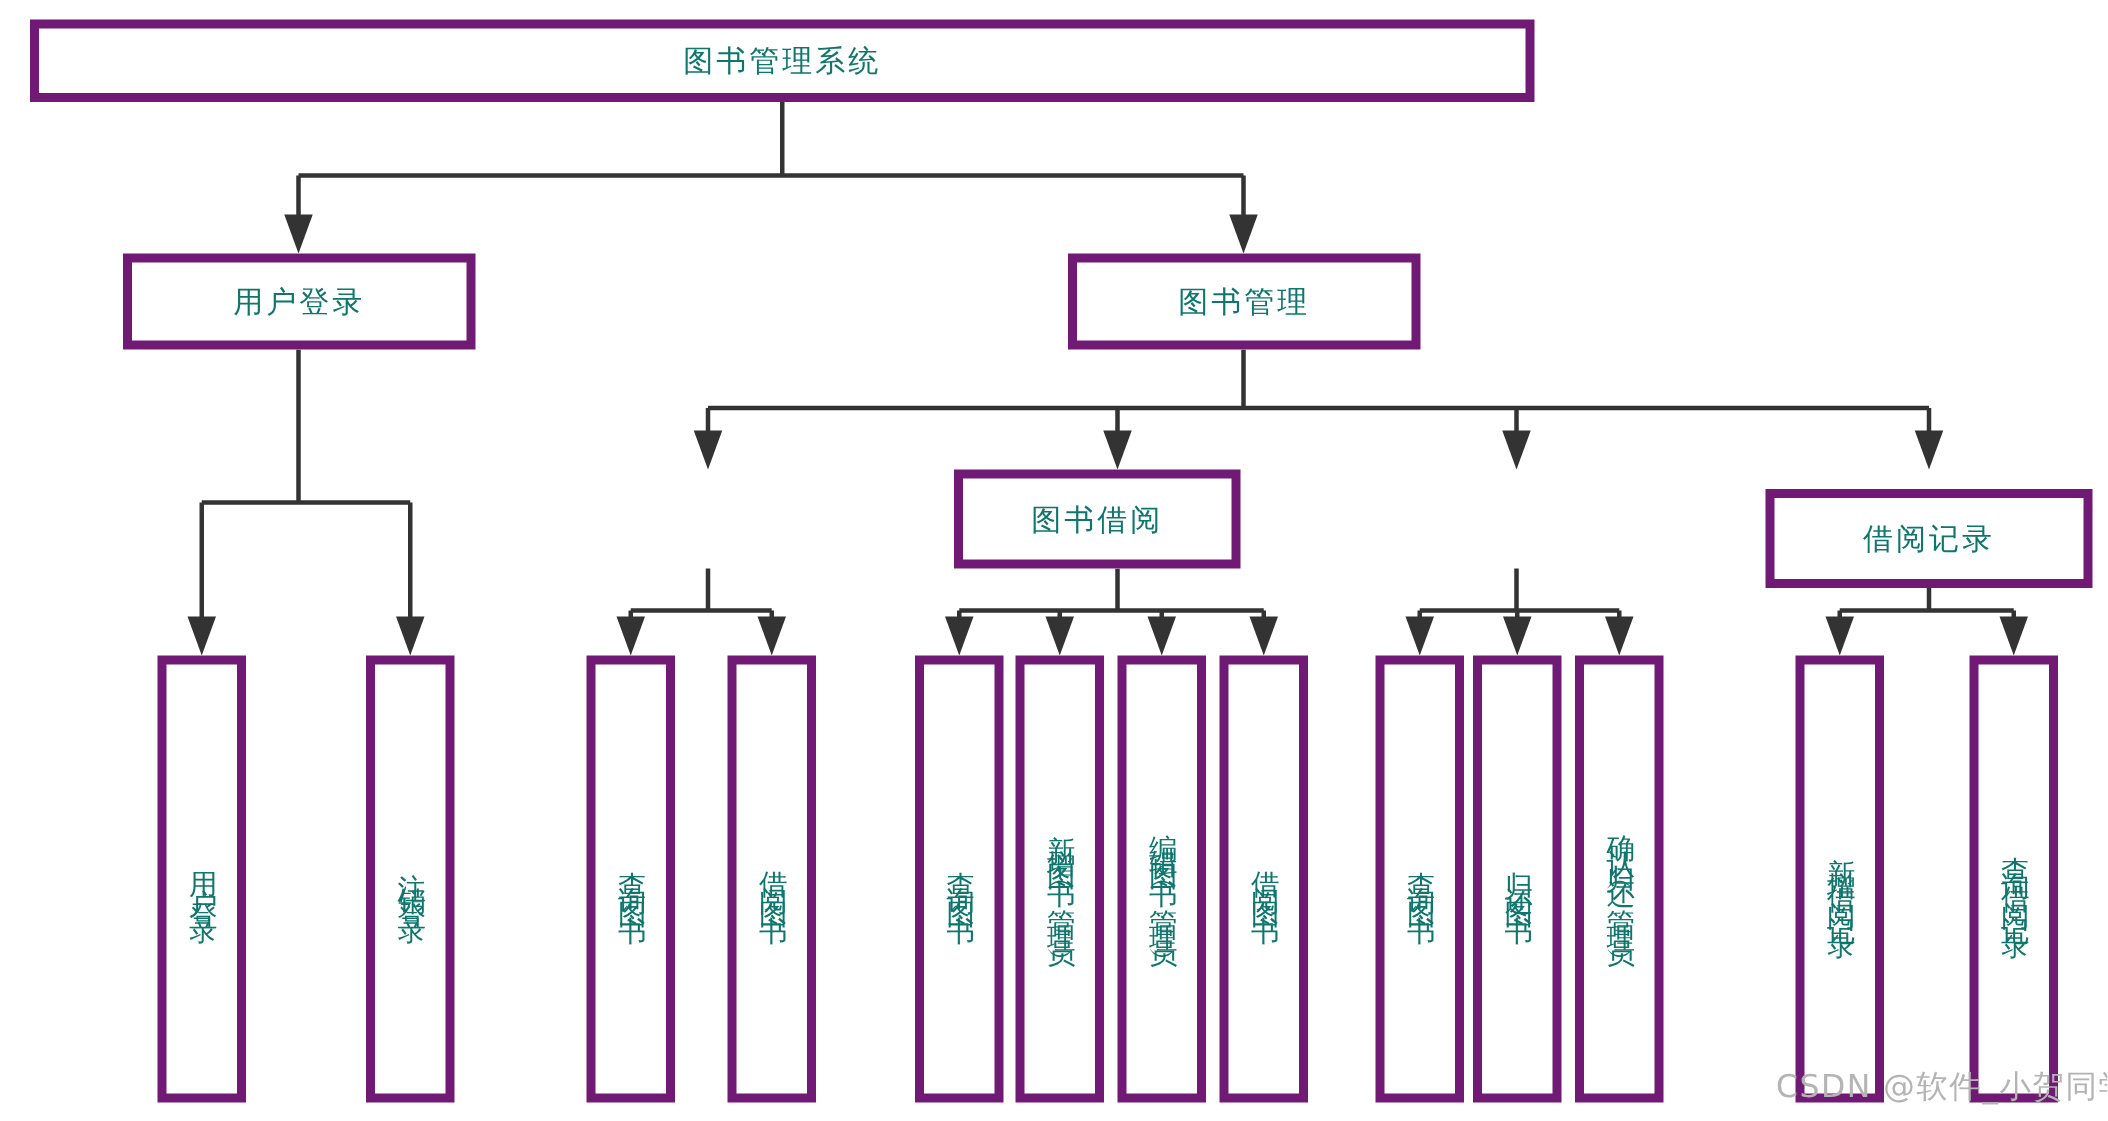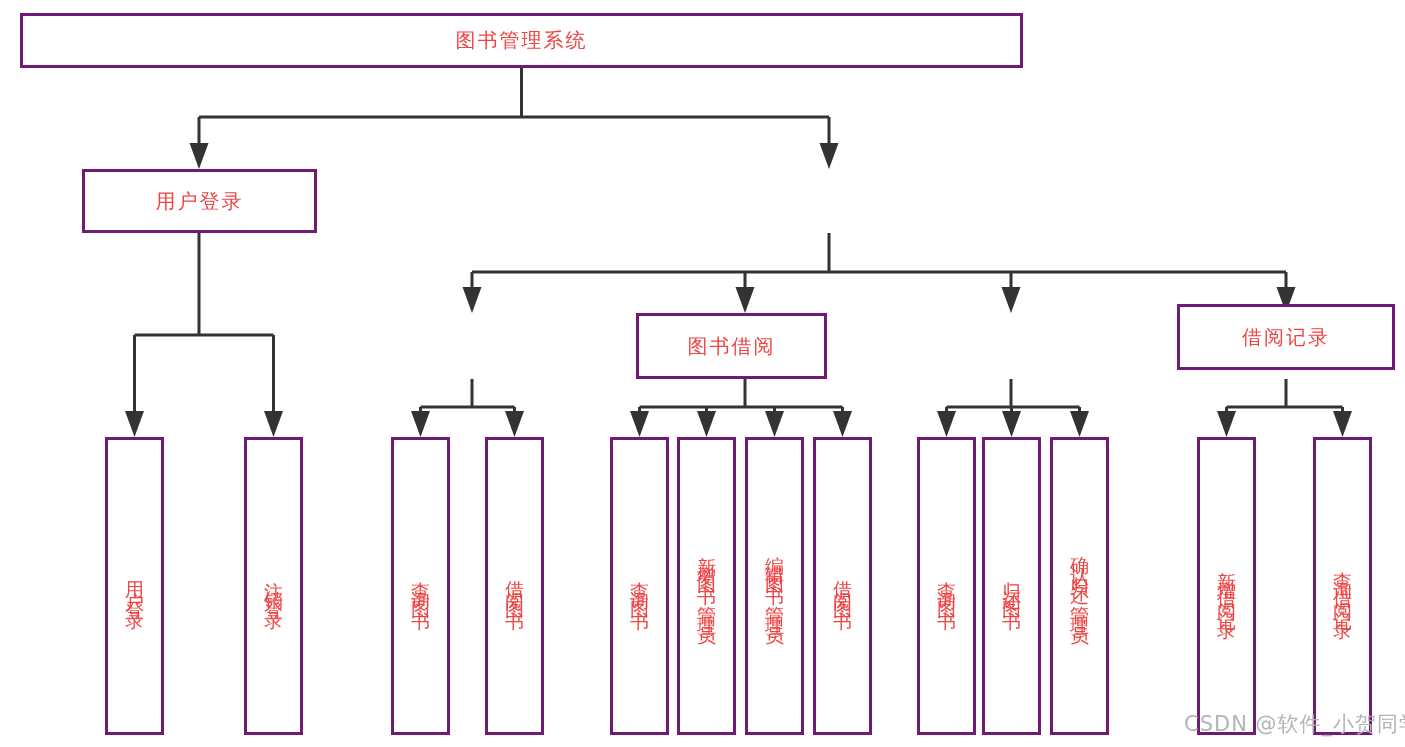--- a/index.html
+++ b/index.html
@@ -1,23 +1,23 @@
 <!DOCTYPE html>
 <html><head>
 <meta charset="utf-8">
 <style>
   html,body{margin:0;padding:0;background:#ffffff;}
   body{width:1405px;height:747px;font-family:"DejaVu Sans",sans-serif;}
   .stage{position:relative;width:1405px;height:747px;background:#ffffff;overflow:hidden;}
   .wires{position:absolute;left:0;top:0;z-index:0;}
   .box{
     position:absolute;z-index:1;background:#ffffff;
-    border:3px solid #701a75;box-sizing:border-box;
+    border:6px solid #701a75;box-sizing:border-box;
     display:flex;align-items:center;justify-content:center;
-    color:#ef4444;
+    color:#0f766e;
   }
   .box.h span{font-size:20px;letter-spacing:2px;white-space:nowrap;}
   .box.v span{
     writing-mode:vertical-rl;
     font-size:19px;letter-spacing:10px;line-height:1.15;white-space:nowrap;
   }
   .watermark{
     position:absolute;z-index:5;left:1184px;top:710px;
     font-size:21px;color:#b4b4b4;letter-spacing:1px;white-space:nowrap;
   }
@@ -74,25 +74,28 @@
     </g>
   </svg>
 
   <div class="box h" style="left:20px;top:13px;width:1003px;height:55px">
     <span>图书管理系统</span>
   </div>
 
   <div class="box h" style="left:82px;top:169px;width:235px;height:64px">
     <span>用户登录</span>
   </div>
+  <div class="box h" style="left:712px;top:169px;width:235px;height:64px">
+    <span>图书管理</span>
+  </div>
 
   <div class="box h" style="left:636px;top:313px;width:191px;height:66px">
     <span>图书借阅</span>
   </div>
-  <div class="box h" style="left:1177px;top:304px;width:218px;height:66px">
+  <div class="box h" style="left:1177px;top:326px;width:218px;height:66px">
     <span>借阅记录</span>
   </div>
 
   <div class="box v" style="left:105px;top:437px;width:59px;height:298px">
     <span>用户登录</span>
   </div>
   <div class="box v" style="left:244px;top:437px;width:59px;height:298px">
     <span>注销登录</span>
   </div>
 

